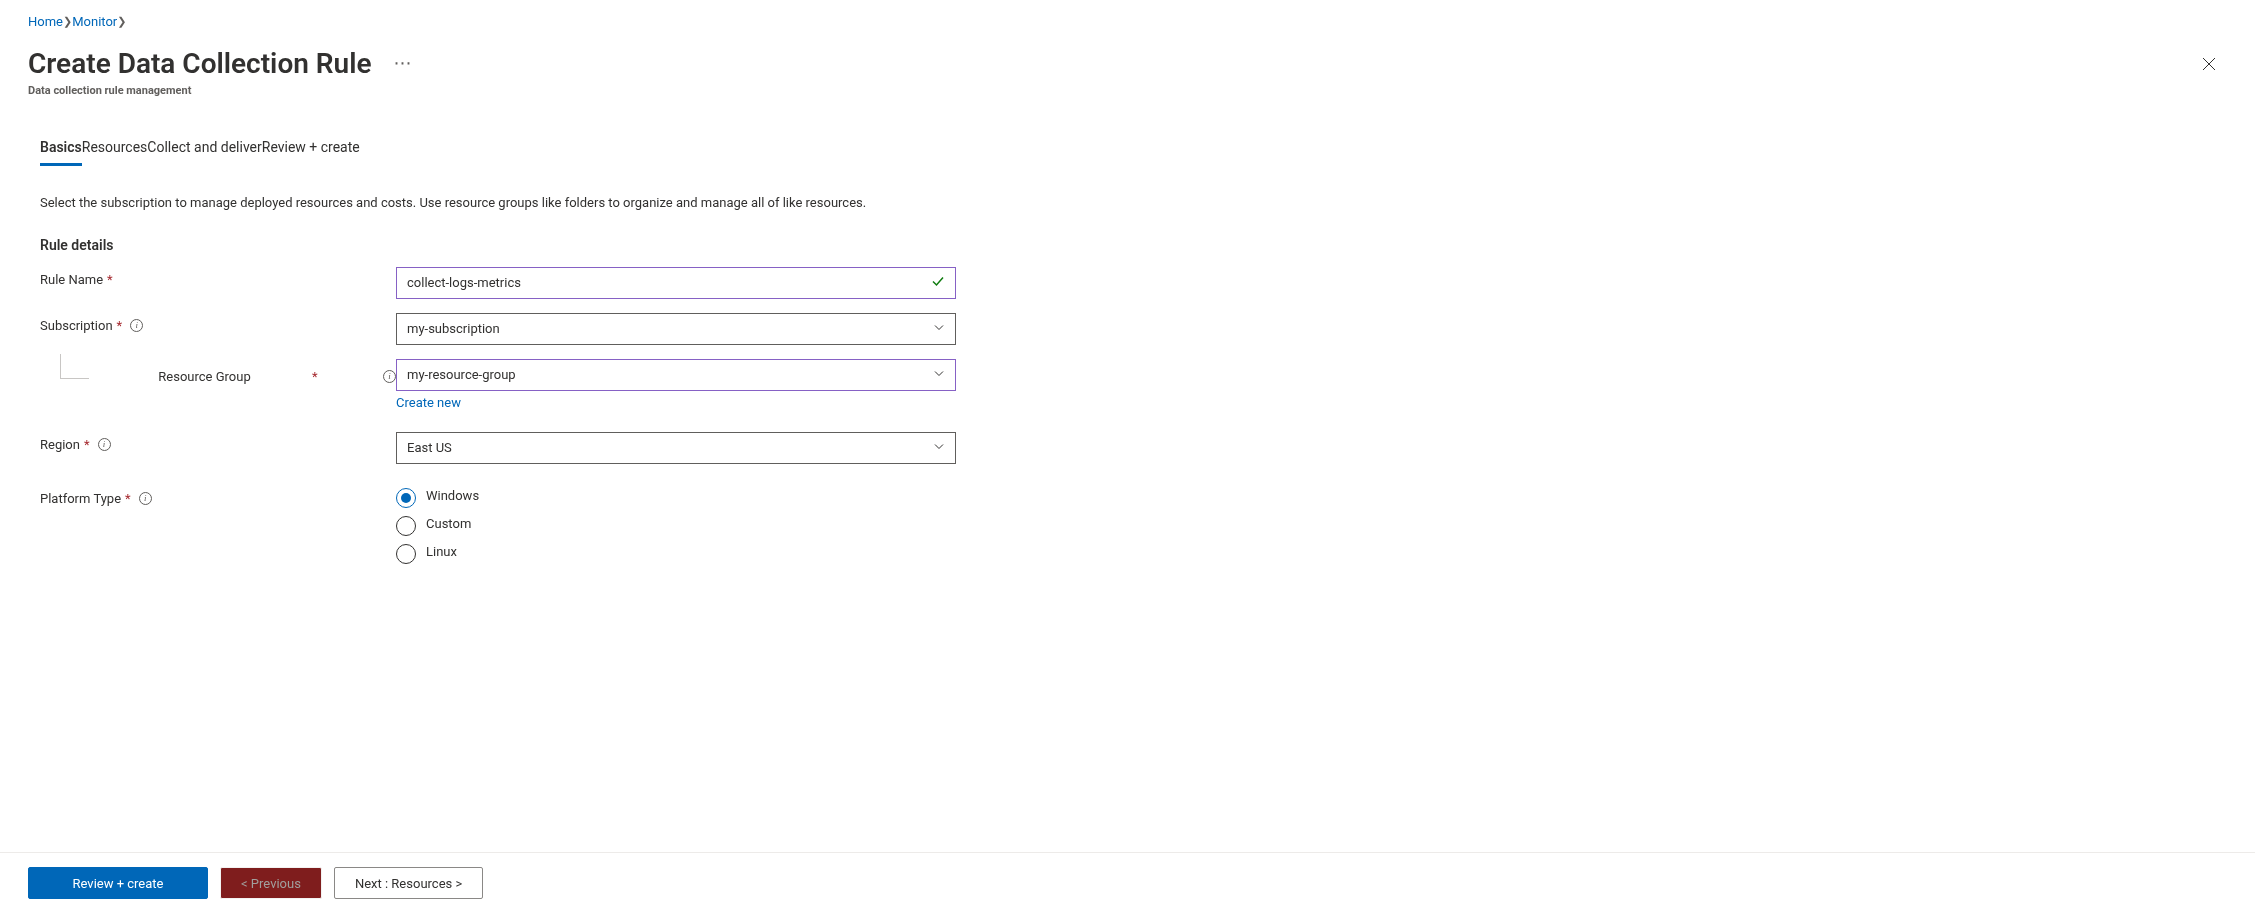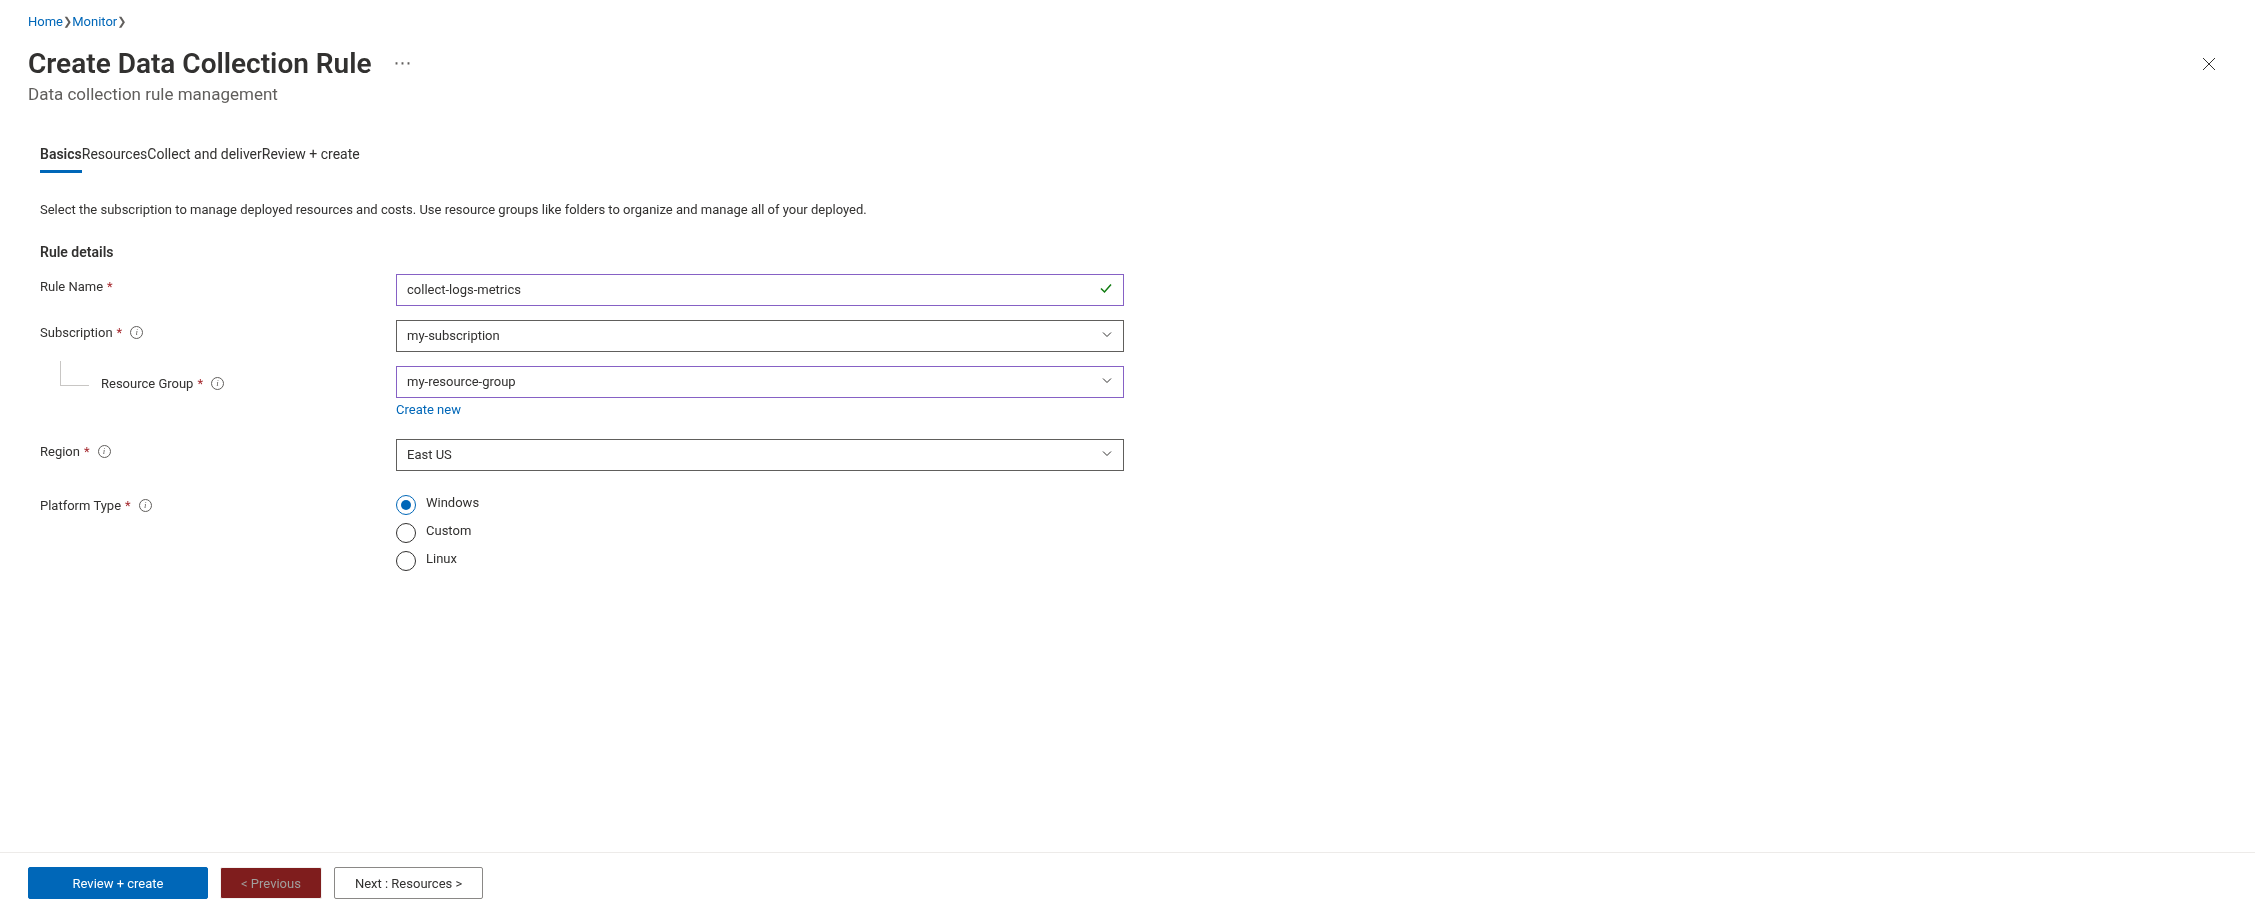--- a/index.html
+++ b/index.html
@@ -55,21 +55,22 @@
       font-size: 18px;
       color: #605e5c;
       letter-spacing: 2px;
       cursor: pointer;
       position: relative;
       top: -4px;
     }
     .subtitle {
       padding: 4px 0 0 28px;
       color: #605e5c;
-      font-size: 17px;
+      font-size: 11px;
+      font-weight: bold;
     }
     .close-btn {
       width: 32px;
       height: 32px;
       display: flex;
       align-items: center;
       justify-content: center;
       cursor: pointer;
       color: #323130;
     }
@@ -133,20 +134,21 @@
     .label-cell {
       width: 356px;
       display: flex;
       align-items: center;
       font-size: 13px;
       padding-top: 5px;
       flex-shrink: 0;
     }
     .row.indented .label-cell {
       padding-left: 20px;
+      justify-content: space-between;
     }
     .required {
       color: #a4262c;
       margin-left: 4px;
     }
     .info-icon {
       width: 13px;
       height: 13px;
       border: 1px solid #605e5c;
       border-radius: 50%;
@@ -158,21 +160,21 @@
       margin-left: 8px;
       font-style: italic;
       font-family: Georgia, serif;
       line-height: 1;
     }
     .control-cell {
       flex: 0 0 620px;
     }
 
     .input-box, .select-box {
-      width: 728px;
+      width: 560px;
       height: 32px;
       border: 1px solid #605e5c;
       background: #ffffff;
       padding: 0 34px 0 10px;
       font-size: 13px;
       color: #323130;
       display: flex;
       align-items: center;
       position: relative;
     }
@@ -308,21 +310,21 @@
 </div>
 <div class="subtitle">Data collection rule management</div>
 
 <div class="tabs">
   <div class="tab active">Basics</div>
   <div class="tab">Resources</div>
   <div class="tab">Collect and deliver</div>
   <div class="tab">Review + create</div>
 </div>
 
-<div class="description">Select the subscription to manage deployed resources and costs. Use resource groups like folders to organize and manage all of your deployed.</div>
+<div class="description">Select the subscription to manage deployed resources and costs. Use resource groups like folders to organize and manage all of like resources.</div>
 
 <div class="section-header">Rule details</div>
 
 <div class="form">
 
   <div class="row">
     <div class="label-cell">
       <span>Rule Name</span>
       <span class="required">*</span>
     </div>

